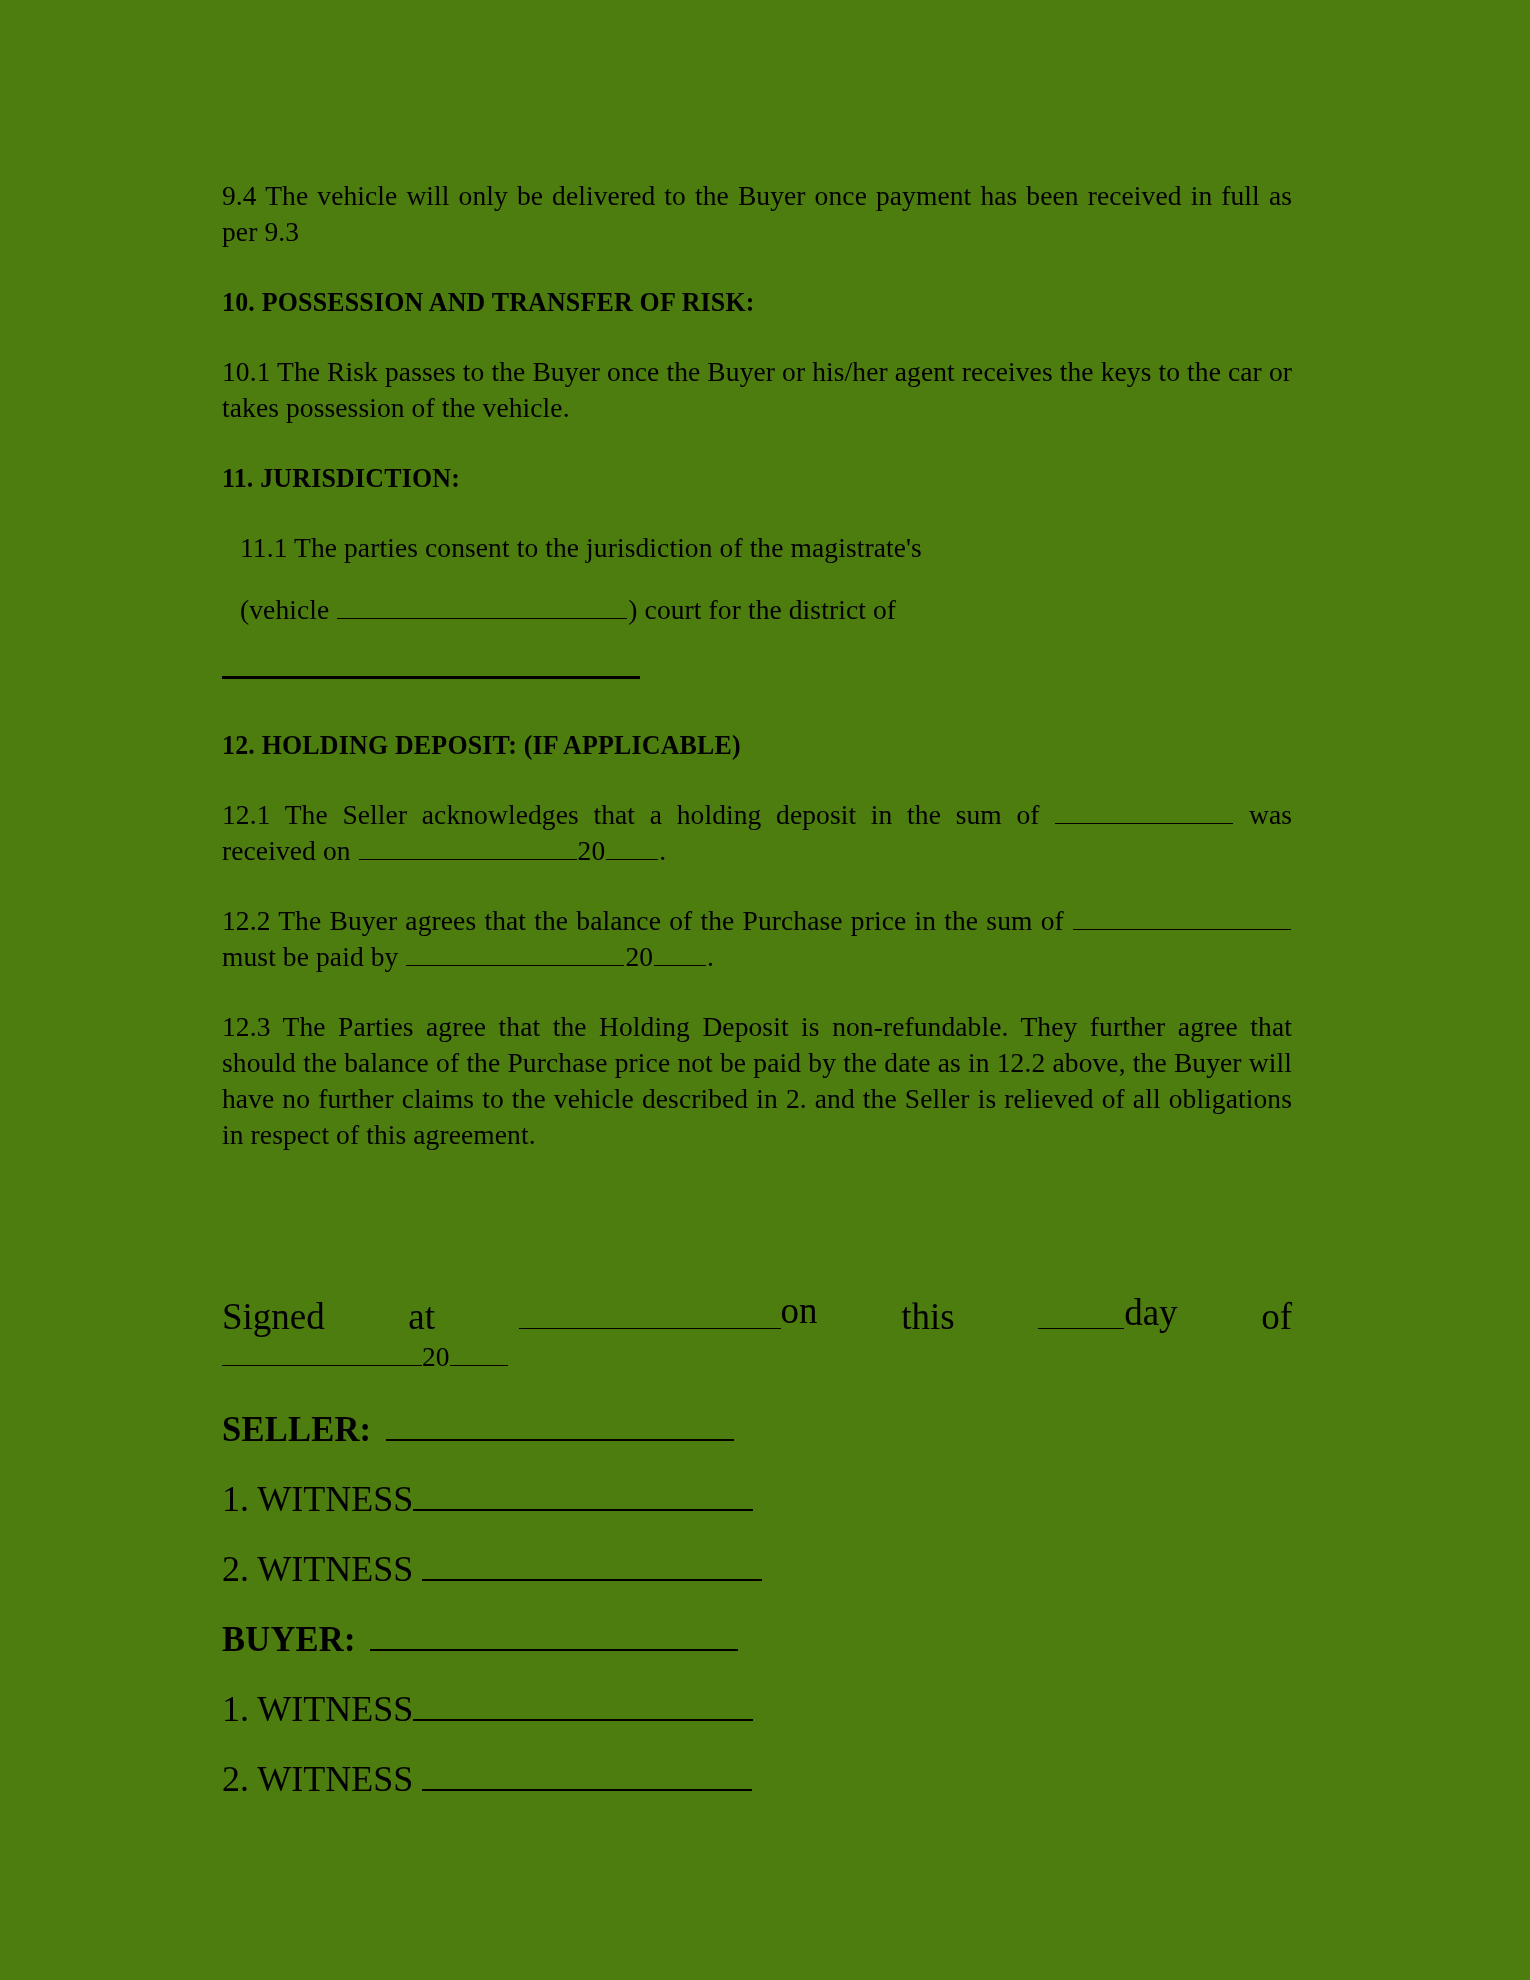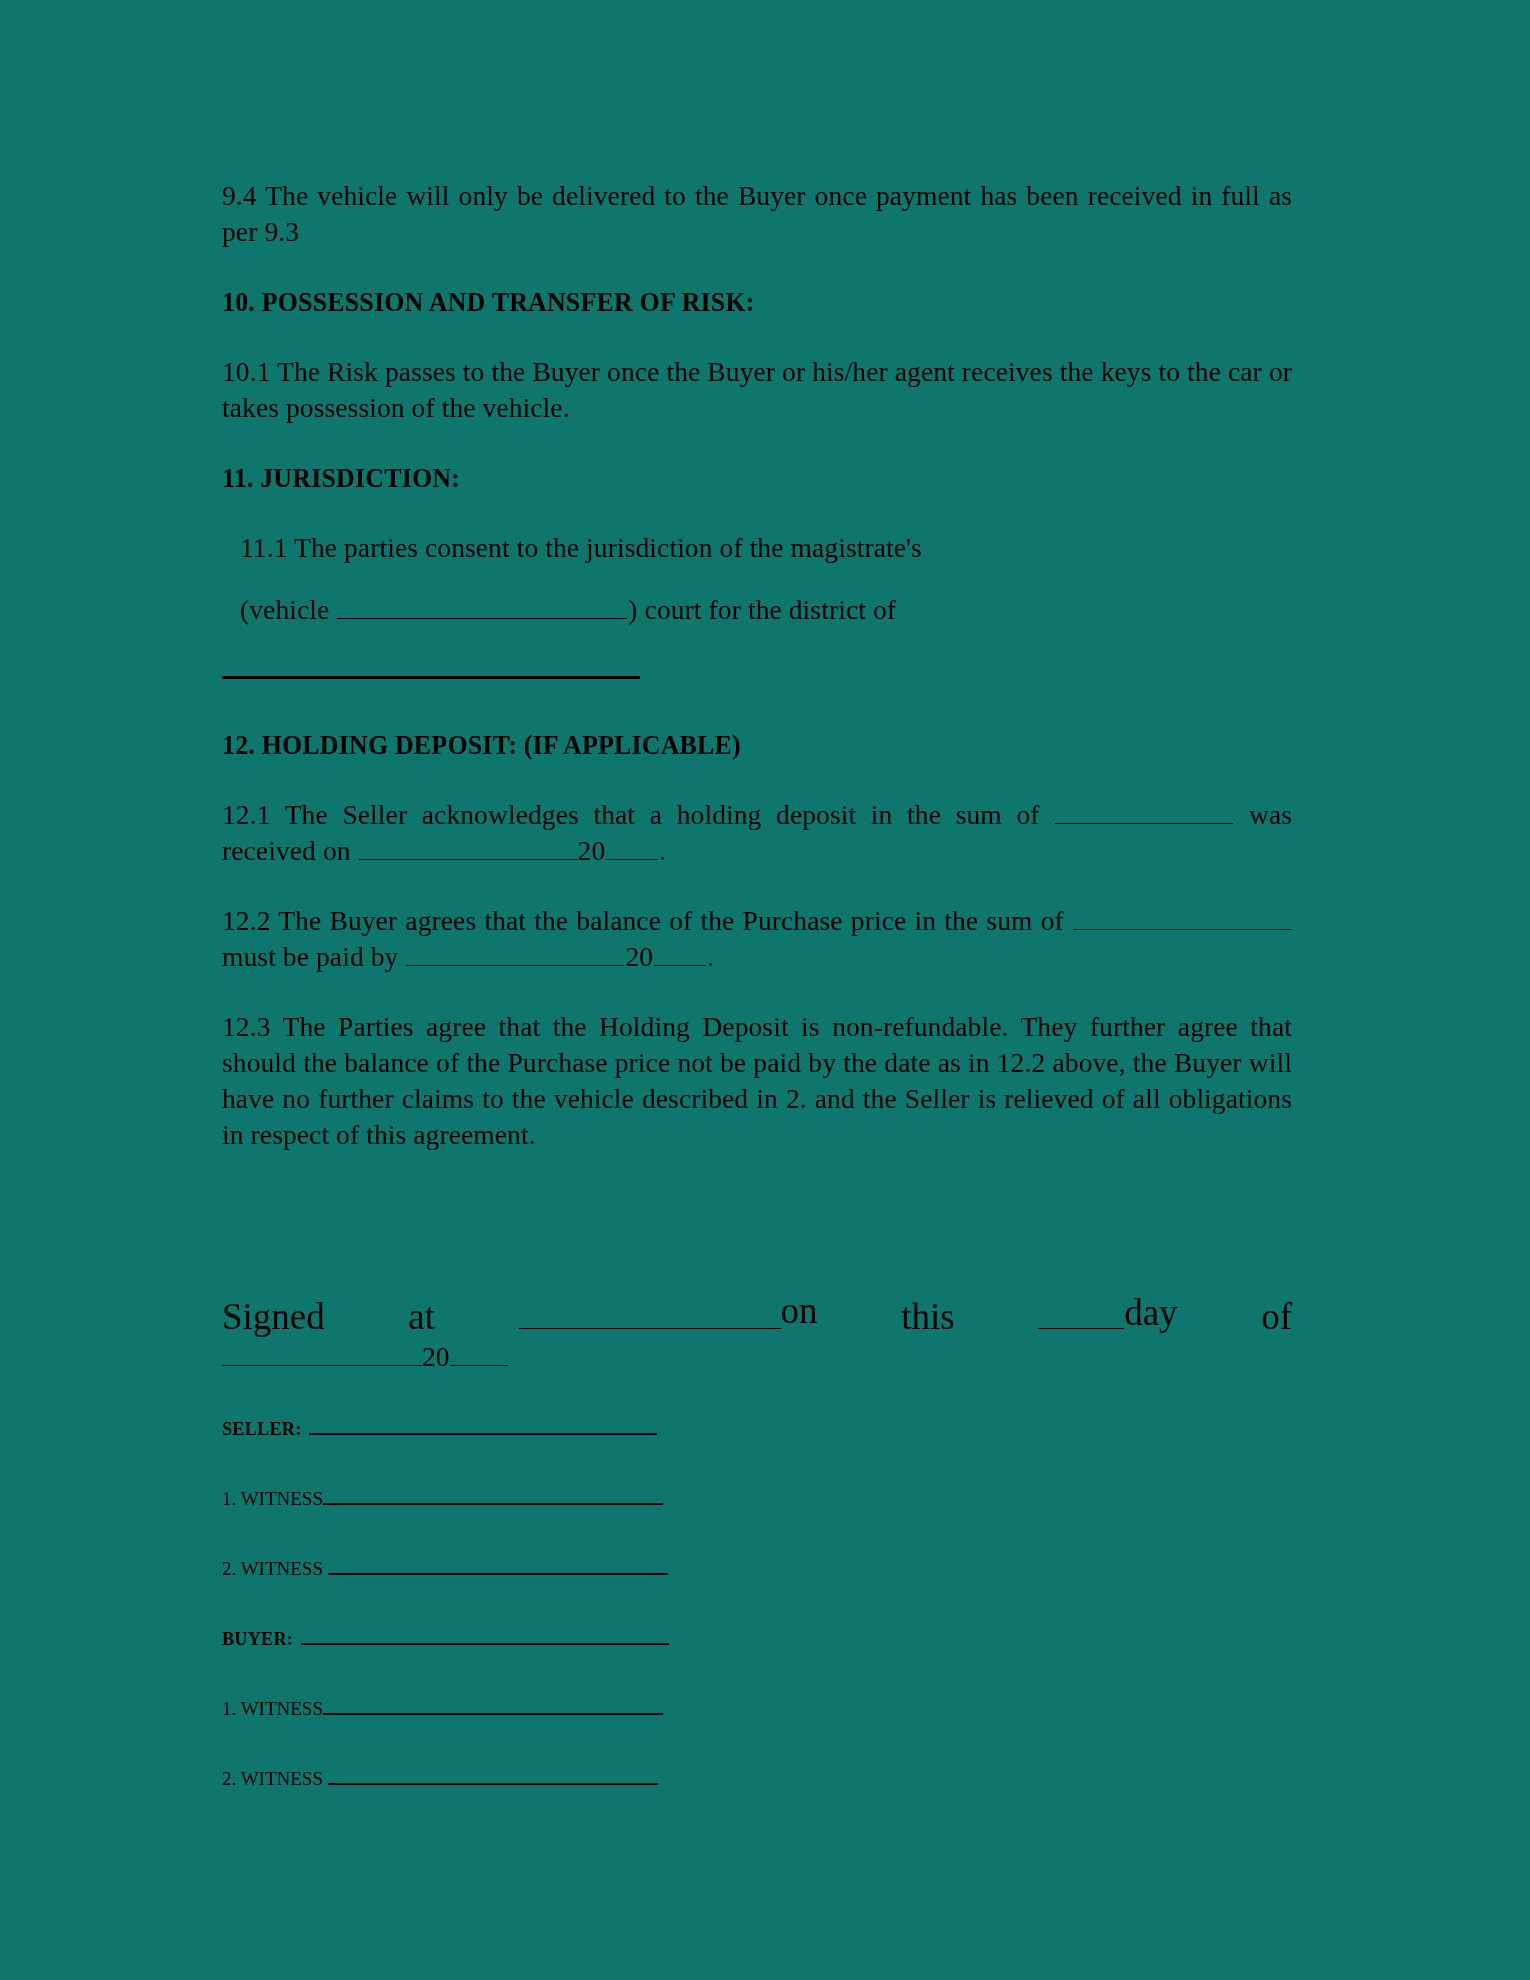--- a/index.html
+++ b/index.html
@@ -12,21 +12,21 @@
     height: 1980px;
     font-family: "Liberation Serif", "DejaVu Serif", serif;
     color: #000000;
     overflow: hidden;
   }
 
   .page {
     position: relative;
     width: 1530px;
     height: 1980px;
-    background: #0f766e;
+    background: #4d7c0f;
     box-sizing: border-box;
   }
 
   .content {
     position: absolute;
     left: 222px;
     top: 178px;
     width: 1070px;
   }
 
@@ -77,21 +77,21 @@
   
   .rule-line {
     width: 418px;
     height: 0;
     border-bottom: 3px solid #000;
     margin: 0;
   }
 
   
   .sig-row {
-    font-size: 19px;
+    font-size: 36px;
     line-height: 36px;
     white-space: nowrap;
   }
   .sig-row .lbl-bold {
     font-weight: bold;
     letter-spacing: 0.2px;
     display: inline-block;
     transform: scaleX(0.96);
     transform-origin: left center;
   }

